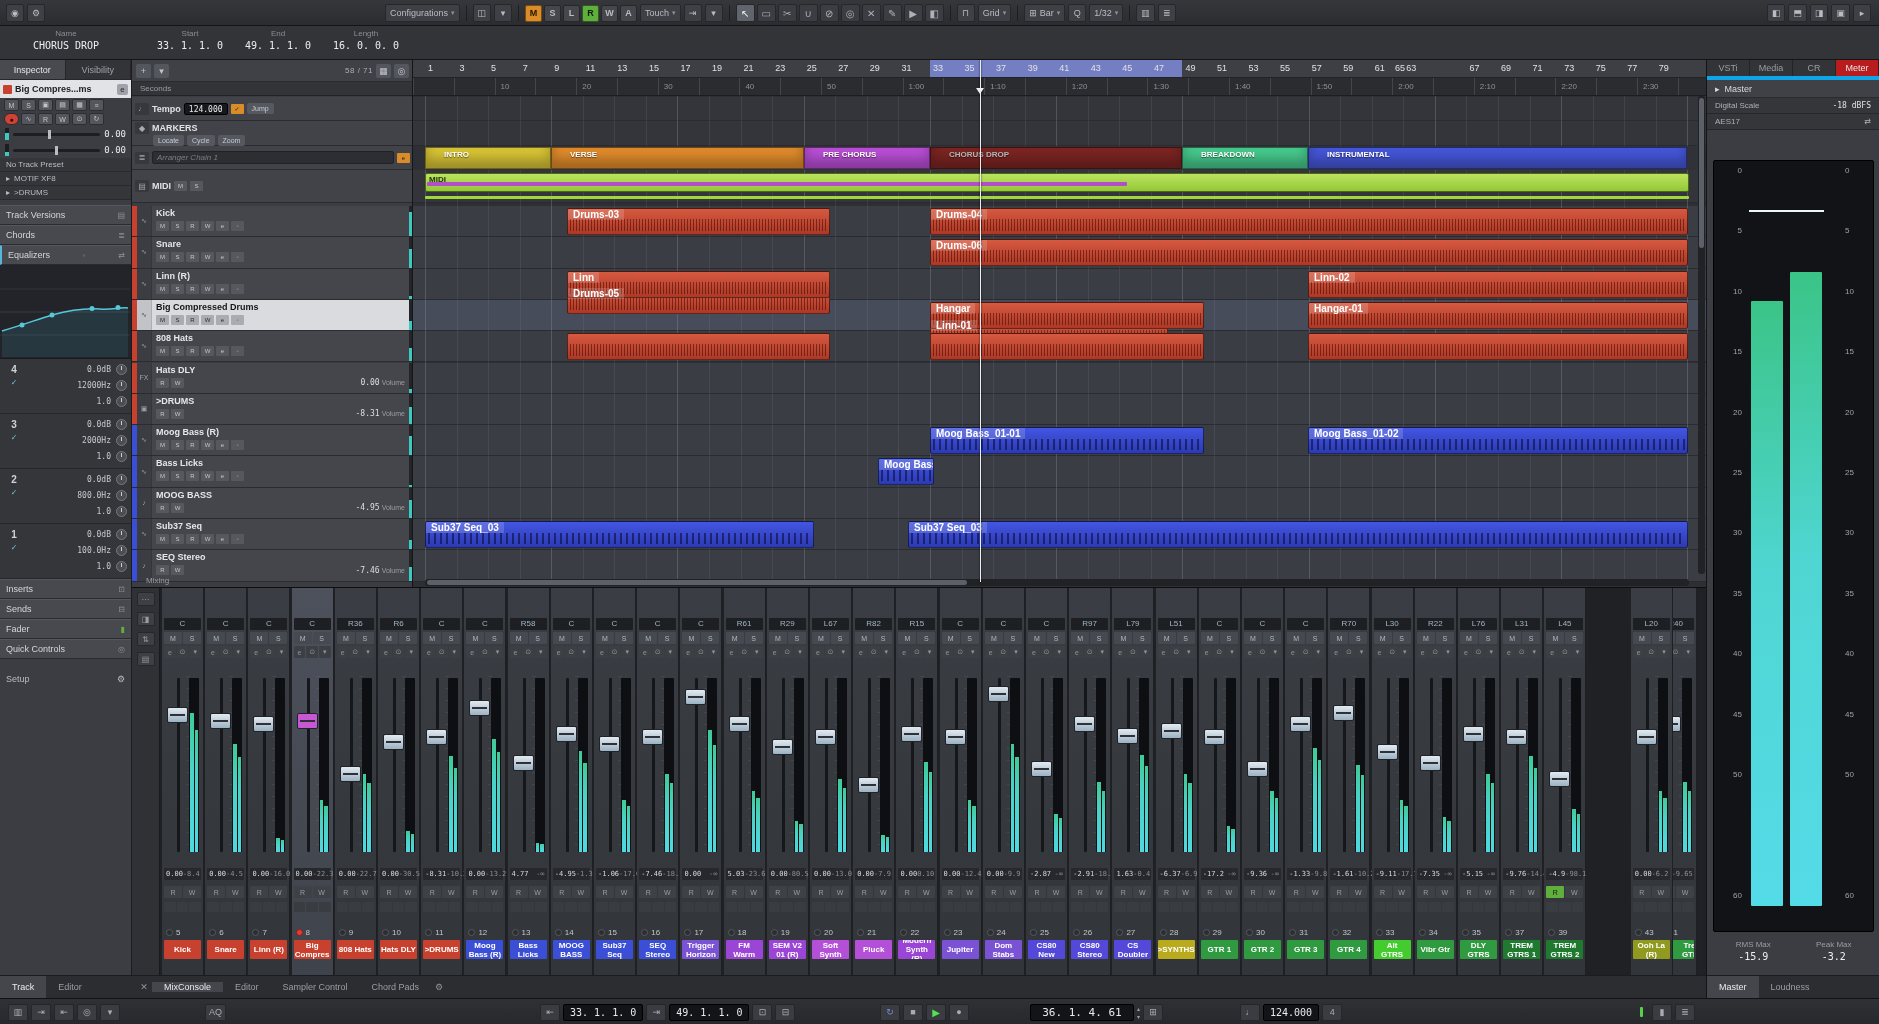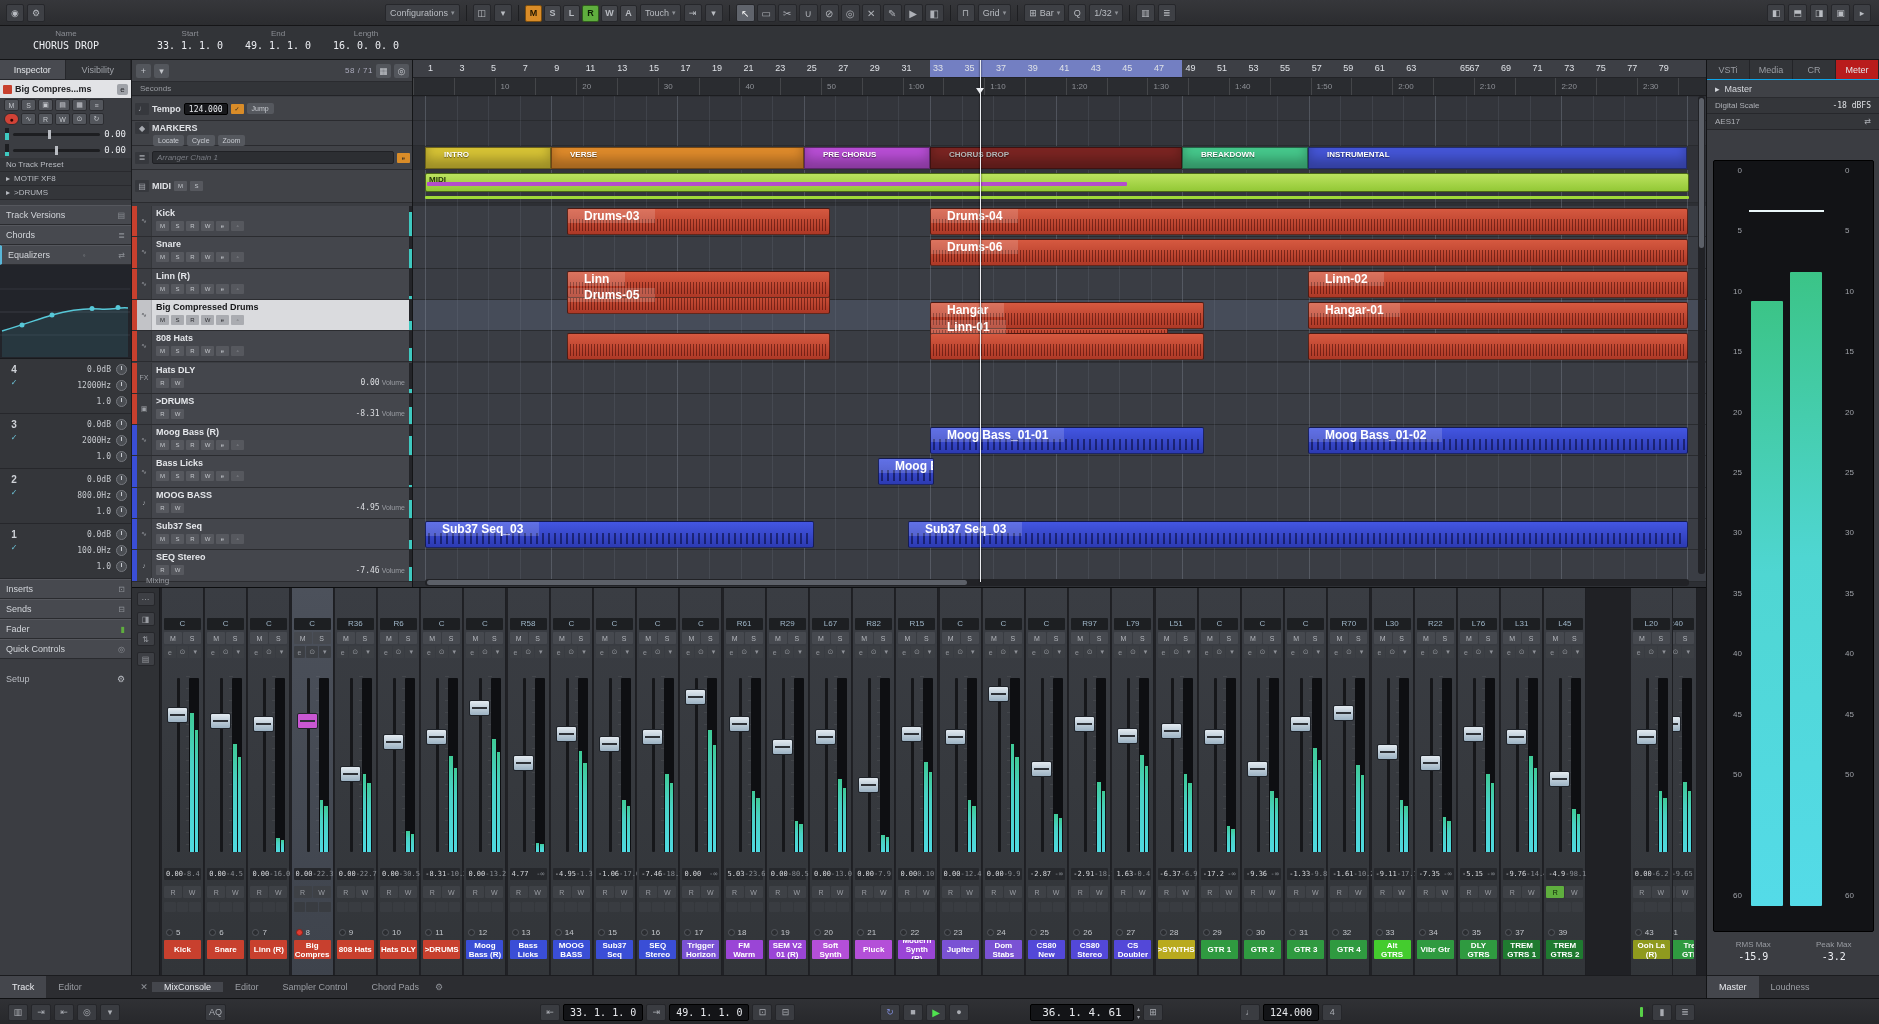--- a/index.html
+++ b/index.html
@@ -113,21 +113,21 @@
 #midi-clip span{font-size:8px;font-weight:bold;color:#23350a;padding:1px 3px;display:block}
 #midi-strip{position:absolute;left:14px;top:122px;width:700px;height:4px;background:#b34ecb;border-radius:1px}
 #midi-under{position:absolute;left:12px;top:136px;width:1264px;height:3px;background:#9fd838;border-radius:1px}
 .clip{position:absolute;height:27px;border-radius:2px;border:1px solid rgba(0,0,0,.55);overflow:hidden}
 .clip.drum{background:linear-gradient(#d65940,#ad3826)}
 .clip.drum::after{content:"";position:absolute;left:2px;right:2px;top:10px;bottom:3px;
   background:repeating-linear-gradient(90deg,rgba(66,8,3,.55) 0 1px,transparent 1px 3px)}
 .clip.bass{background:linear-gradient(#4356e2,#2c3ab2)}
 .clip.bass::after{content:"";position:absolute;left:2px;right:2px;top:11px;bottom:3px;
   background:repeating-linear-gradient(90deg,rgba(9,13,64,.6) 0 2px,transparent 2px 6px)}
-.clip span{position:relative;z-index:2;font-size:12px;color:#fff;padding:0 16px;font-weight:bold;display:block;background:rgba(255,255,255,.16);width:max-content;max-width:100%;white-space:nowrap}
+.clip span{position:relative;z-index:2;font-size:10px;color:#fff;padding:0 5px;font-weight:bold;display:block;background:rgba(255,255,255,.16);width:max-content;max-width:100%;white-space:nowrap}
 #playhead{position:absolute;left:567px;top:0;width:1px;height:522px;background:#eceef2;box-shadow:0 0 2px #000;z-index:6}
 #playhead::before{content:"";position:absolute;left:-4px;top:28px;border-left:4px solid transparent;border-right:4px solid transparent;border-top:6px solid #eceef2}
 #arr-h{position:absolute;left:12px;bottom:1px;height:7px;width:1264px;background:#212226;border-radius:3px}
 #arr-h i{position:absolute;left:2px;top:1px;height:5px;width:540px;background:#5c6068;border-radius:3px}
 #arr-v{position:absolute;right:1px;top:36px;width:7px;height:478px;background:#212226;border-radius:3px}
 #arr-v i{position:absolute;top:2px;left:1px;width:5px;height:150px;background:#5c6068;border-radius:3px}
 
 
 #mixing-label{position:absolute;left:146px;top:576px;font-size:8px;color:#9a9da3;z-index:4}
 #mixer{position:absolute;left:132px;top:587px;width:1574px;height:388px;background:#202125;border-top:1px solid #0d0e10;overflow:hidden}
@@ -157,21 +157,21 @@
 .ch-mini{top:314px;height:10px;display:flex;gap:1px}
 .ch-mini i{flex:1;background:#393c41;border-radius:1px}
 .ch-num{top:338px;height:12px;display:flex;align-items:center;gap:3px;padding:0 2px}
 .dot{width:7px;height:7px;border-radius:50%;background:#2b2d31;border:1px solid #55585e;flex:none}
 .dot.rec{background:#e03c32;border-color:#8c1f18}
 .ch-num span{font-size:8px;color:#c3c6cb}
 .ch-name{top:352px;height:19px;color:#fff;font-size:8px;font-weight:bold;display:flex;align-items:center;justify-content:center;text-align:center;overflow:hidden;border-radius:1px;line-height:9px;padding:0 1px}
 
 
 #rightpanel{position:absolute;left:1706px;top:60px;width:173px;height:938px;background:#3b3d42;border-left:1px solid #131416}
-.rtabs{height:20px;display:flex;border-bottom:1px solid #0ea5e9}
+.rtabs{height:20px;display:flex;border-bottom:4px solid #0ea5e9}
 .rtab{flex:1;display:flex;align-items:center;justify-content:center;font-size:9px;color:#9a9da3;background:#323438;border-right:1px solid #232428}
 .rtab.act{background:#b91c1c;color:#e3e5e9}
 #master-row{height:18px;display:flex;align-items:center;gap:5px;padding:0 8px;background:#3f4146;border-bottom:1px solid #2a2b2f;font-size:9px;color:#d6d9de}
 .prow{height:16px;display:flex;align-items:center;justify-content:space-between;padding:0 8px;background:#34363a;border-bottom:1px solid #26272b;font-size:8px;color:#aeb1b7}
 .prow .pv{color:#dfe1e5;font-family:"DejaVu Sans Mono",monospace}
 #meter-box{position:absolute;left:6px;top:100px;width:161px;height:772px;background:#121316;border:1px solid #000;border-radius:2px}
 .mtick{position:absolute;font-size:8px;color:#9ea1a7}
 .mtick.l{left:6px;width:22px;text-align:right}
 .mtick.r{right:6px;width:22px;text-align:left}
 .mbar{position:absolute;bottom:25px;width:32px;background:linear-gradient(to top,#54dbe8 0%,#4fd6d2 55%,#3bc487 100%);border-radius:1px}
@@ -853,21 +853,21 @@
         <span class="bar-num" style="left: 709.32px;">45</span>
         <span class="bar-num" style="left: 740.88px;">47</span>
         <span class="bar-num" style="left: 772.44px;">49</span>
         <span class="bar-num" style="left: 804px;">51</span>
         <span class="bar-num" style="left: 835.56px;">53</span>
         <span class="bar-num" style="left: 867.12px;">55</span>
         <span class="bar-num" style="left: 898.68px;">57</span>
         <span class="bar-num" style="left: 930.24px;">59</span>
         <span class="bar-num" style="left: 961.8px;">61</span>
         <span class="bar-num" style="left: 993.36px;">63</span>
-        <span class="bar-num" style="left: 1047px; text-align: right;">65</span>
+        <span class="bar-num" style="left: 982px; text-align: right;">65</span>
         <span class="bar-num" style="left: 1056.48px;">67</span>
         <span class="bar-num" style="left: 1088.04px;">69</span>
         <span class="bar-num" style="left: 1119.6px;">71</span>
         <span class="bar-num" style="left: 1151.16px;">73</span>
         <span class="bar-num" style="left: 1182.72px;">75</span>
         <span class="bar-num" style="left: 1214.28px;">77</span>
         <span class="bar-num" style="left: 1245.84px;">79</span>
       </div>
     <div id="ruler-times">
         <span class="time-num" style="left: 87.6px;">10</span>

